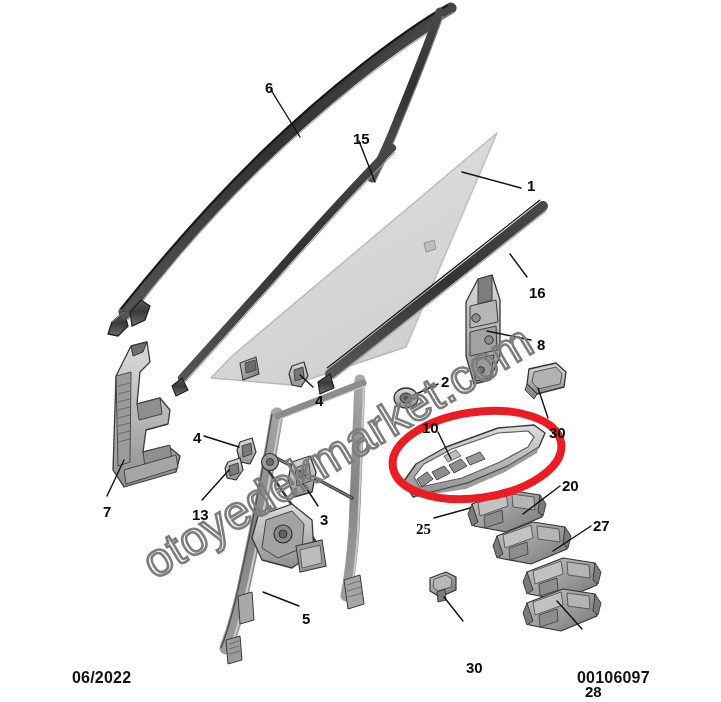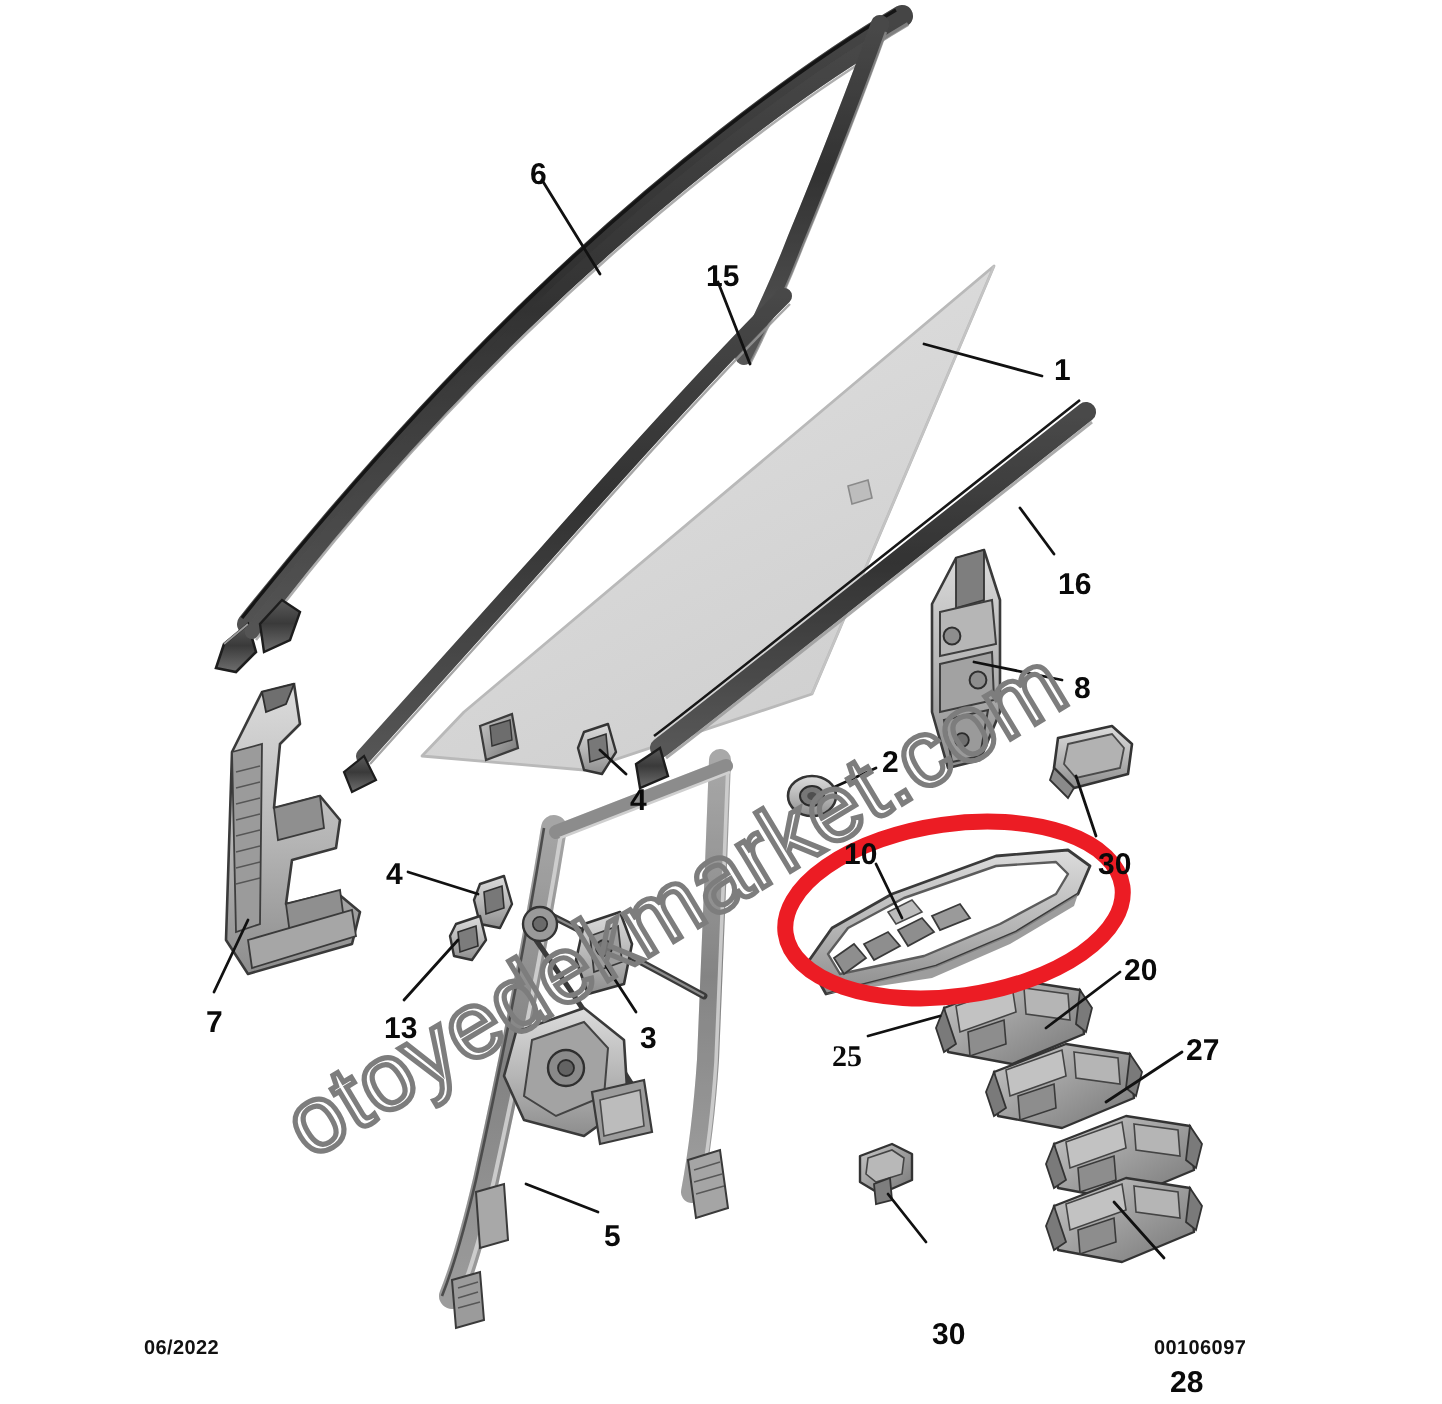--- a/index.html
+++ b/index.html
@@ -32,21 +32,21 @@
     font-size: 15px;
     color: #0a0a0a;
     line-height: 1;
     white-space: nowrap;
     letter-spacing: 0px;
   }
   .footer-text {
     position: absolute;
     font-family: "Liberation Sans", sans-serif;
     font-weight: bold;
-    font-size: 10px;
+    font-size: 16px;
     color: #111111;
     letter-spacing: 0.2px;
     white-space: nowrap;
   }
   #footer-date { left: 72px; top: 669px; }
   #footer-code { left: 577px; top: 669px; }
 </style>
 </head>
 <body>
 

